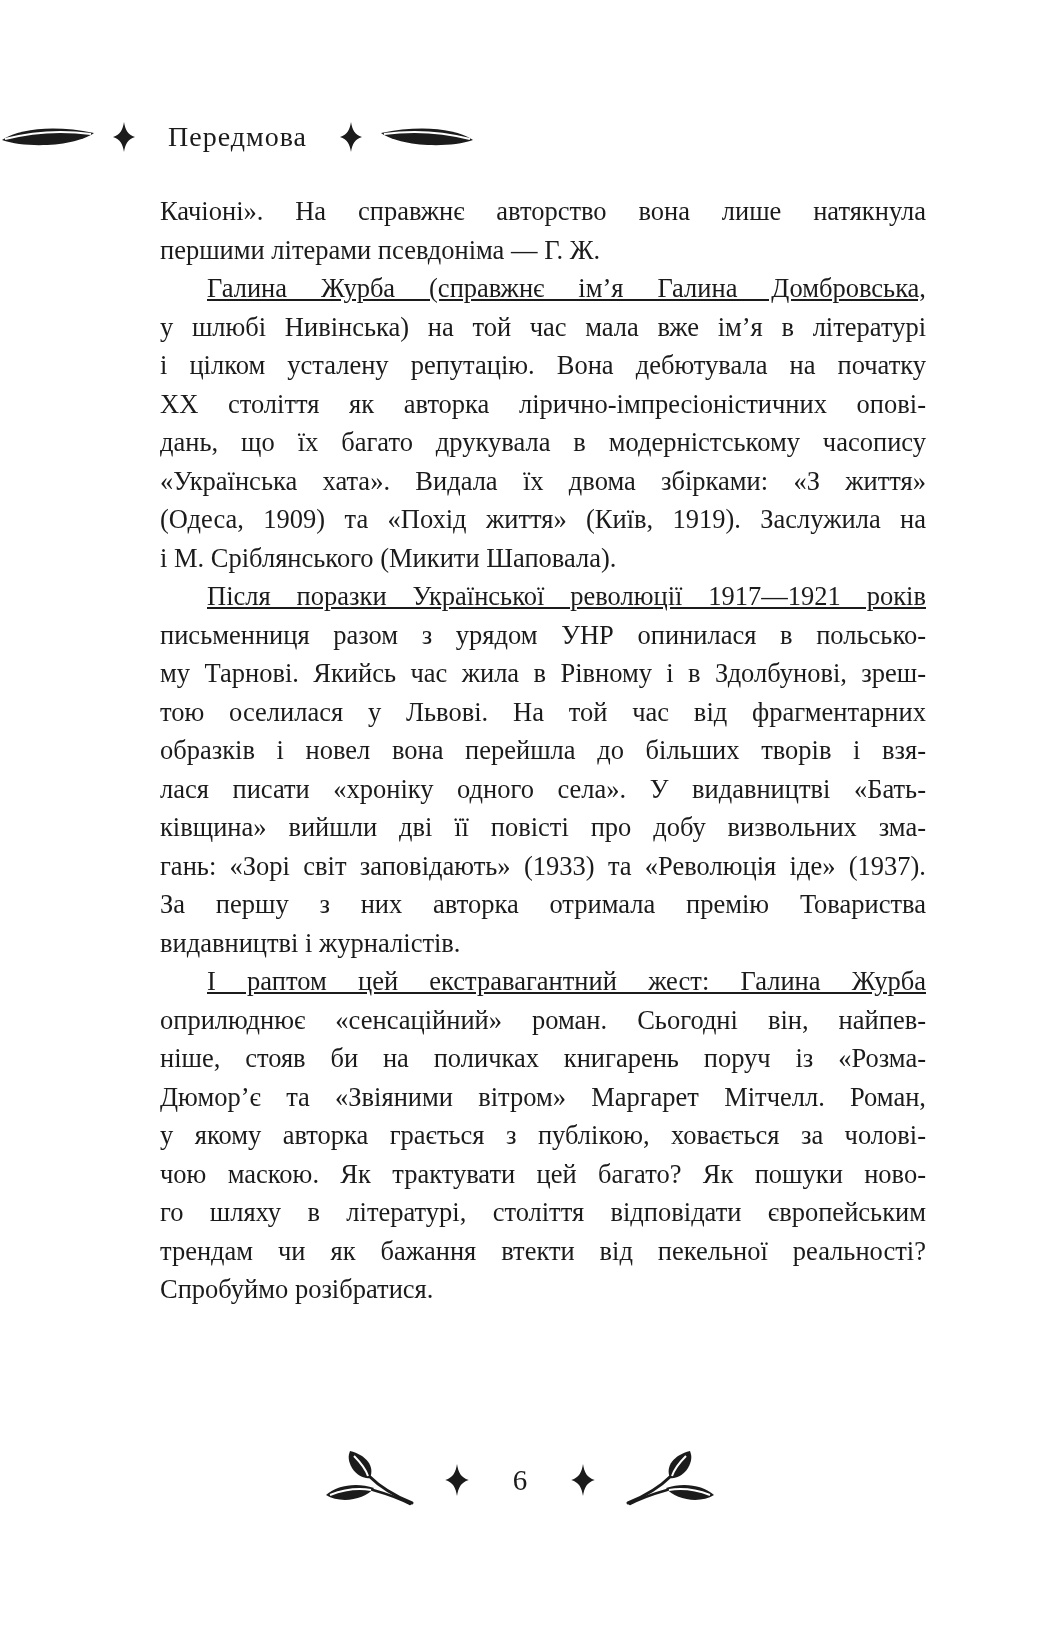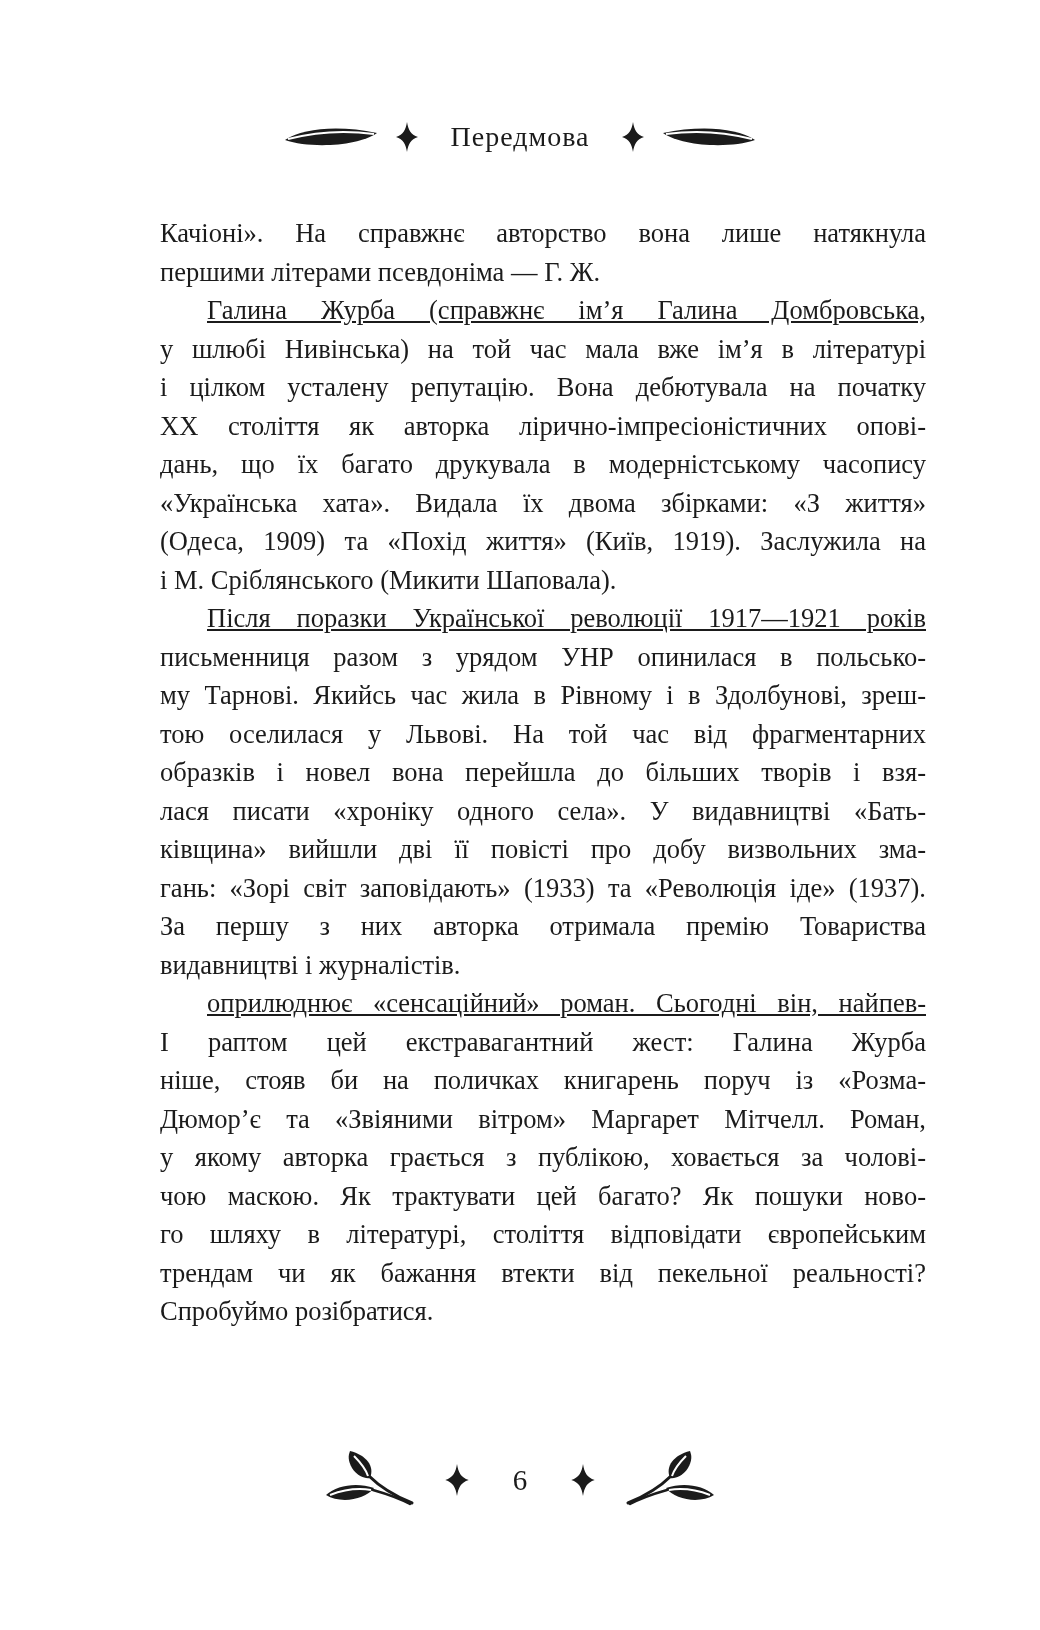--- a/index.html
+++ b/index.html
@@ -12,39 +12,37 @@
     font-family: "Liberation Serif", serif;
     overflow: hidden;
   }
   .chapter-header {
     position: absolute;
     top: 121px;
     left: 0;
     right: 0;
     display: flex;
     align-items: center;
-    justify-content: center;
     gap: 17px;
   }
   .chapter-title {
     font-size: 28px;
     letter-spacing: 1px;
     padding: 0 16px;
     white-space: nowrap;
   }
   .orn { display: inline-flex; align-items: center; }
   .mirror { transform: scaleX(-1); }
   .body-text {
     position: absolute;
     top: 192px;
     left: 160px;
     width: 766px;
     font-size: 26.5px;
     line-height: 38.5px;
-    margin-top: 22px;
   }
   .paragraph { margin: 0; }
   .line {
     text-align: justify;
     text-align-last: justify;
   }
   .line.last { text-align-last: left; }
   .paragraph.indent .line:first-child { text-indent: 47px; text-decoration: underline; }
   .page-footer {
     position: absolute;
@@ -114,22 +112,22 @@
         <div class="line">му Тарнові. Якийсь час жила в Рівному і в Здолбунові, зреш-</div>
         <div class="line">тою оселилася у Львові. На той час від фрагментарних</div>
         <div class="line">образків і новел вона перейшла до більших творів і взя-</div>
         <div class="line">лася писати «хроніку одного села». У видавництві «Бать-</div>
         <div class="line">ківщина» вийшли дві її повісті про добу визвольних зма-</div>
         <div class="line">гань: «Зорі світ заповідають» (1933) та «Революція іде» (1937).</div>
         <div class="line">За першу з них авторка отримала премію Товариства</div>
         <div class="line last">видавництві і журналістів.</div>
       </div>
       <div class="paragraph indent">
+        <div class="line">І раптом цей екстравагантний жест: Галина Журба</div>
         <div class="line">оприлюднює «сенсаційний» роман. Сьогодні він, найпев-</div>
-        <div class="line">І раптом цей екстравагантний жест: Галина Журба</div>
         <div class="line">ніше, стояв би на поличках книгарень поруч із «Розма-</div>
         <div class="line">Дюмор’є та «Звіяними вітром» Маргарет Мітчелл. Роман,</div>
         <div class="line">у якому авторка грається з публікою, ховається за чолові-</div>
         <div class="line">чою маскою. Як трактувати цей багато? Як пошуки ново-</div>
         <div class="line">го шляху в літературі, століття відповідати європейським</div>
         <div class="line">трендам чи як бажання втекти від пекельної реальності?</div>
         <div class="line last">Спробуймо розібратися.</div>
       </div>
     </div>
 

